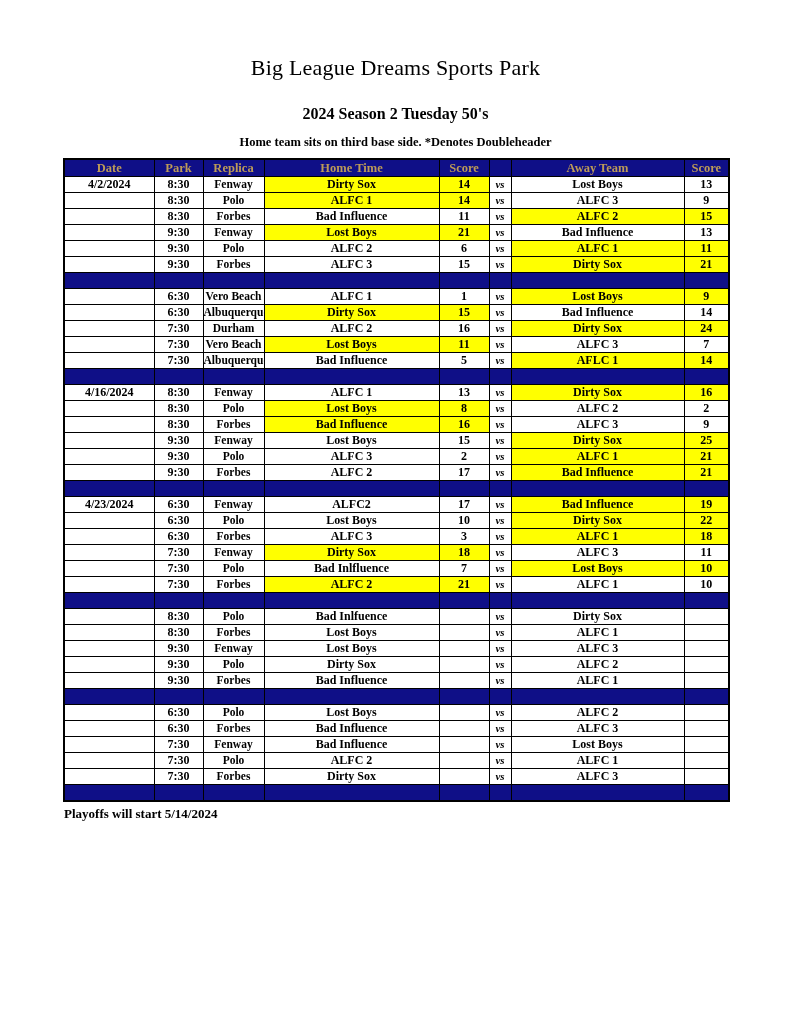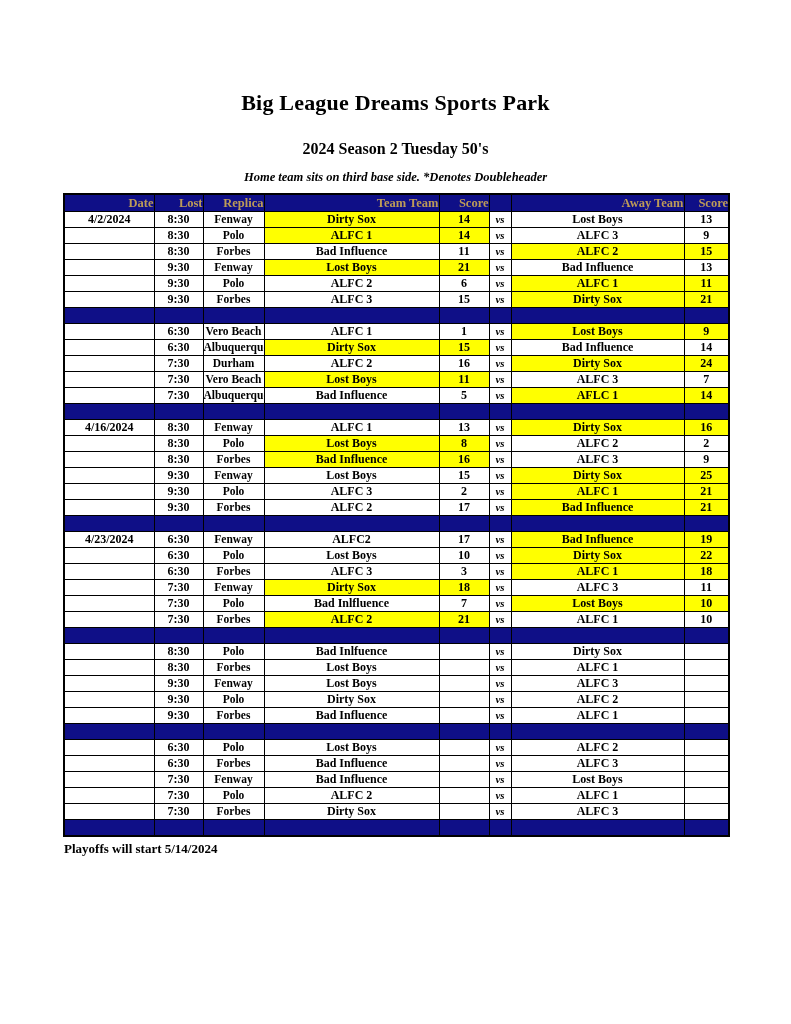--- a/index.html
+++ b/index.html
@@ -9,36 +9,35 @@
   }
   body {
     width: 791px;
     height: 1024px;
     font-family: "Liberation Serif", serif;
     color: #000;
     position: relative;
   }
   .page-title {
     text-align: center;
-    font-weight: bold;
+    font-weight: normal;
     font-size: 22px;
-    padding-top: 90px;
+    padding-top: 55px;
     margin: 0;
     letter-spacing: 0.2px;
   }
   .page-subtitle {
     text-align: center;
     font-weight: bold;
     font-size: 16px;
     margin: 24px 0 0 0;
   }
   .page-note {
     text-align: center;
     font-weight: bold;
-    font-style: italic;
     font-size: 12.5px;
     margin: 12px 0 0 0;
   }
   table.schedule {
     border-collapse: collapse;
     table-layout: fixed;
     width: 665px;
     margin: 8px 0 0 63px;
     border: 2px solid #000;
   }
@@ -60,21 +59,20 @@
     font-size: 12px;
     line-height: 15px;
     overflow: hidden;
     white-space: nowrap;
   }
   .schedule thead th {
     background: var(--navy, #0f0f87);
     color: var(--goldtext, #bd9b58);
     font-size: 12.5px;
     height: 16px;
-    text-align: right;
   }
   .schedule thead th + th { border-left-color: #d8d8d8; }
   tr.sep td {
     background: var(--navy, #0f0f87);
     height: 15px;
   }
   tr.sep td + td { border-left-color: #c9c9d8; }
   td.hl { background: var(--highlight, #ffff00); }
   td.vs-cell {
     font-style: italic;
@@ -102,23 +100,23 @@
         <col class="c-rep">
         <col class="c-home">
       <col class="c-hs">
         <col class="c-vs">
         <col class="c-away">
         <col class="c-as">
     </colgroup>
     <thead>
         <tr>
           <th>Date</th>
-          <th>Lost</th>
+          <th>Park</th>
           <th>Replica</th>
-          <th>Team Team</th>
+          <th>Home Time</th>
           <th>Score</th>
           <th></th>
           <th>Away Team</th>
           <th>Score</th>
         </tr>
       </thead>
     <tbody>
         <tr>
           <td>4/2/2024</td>
           <td>8:30</td>

